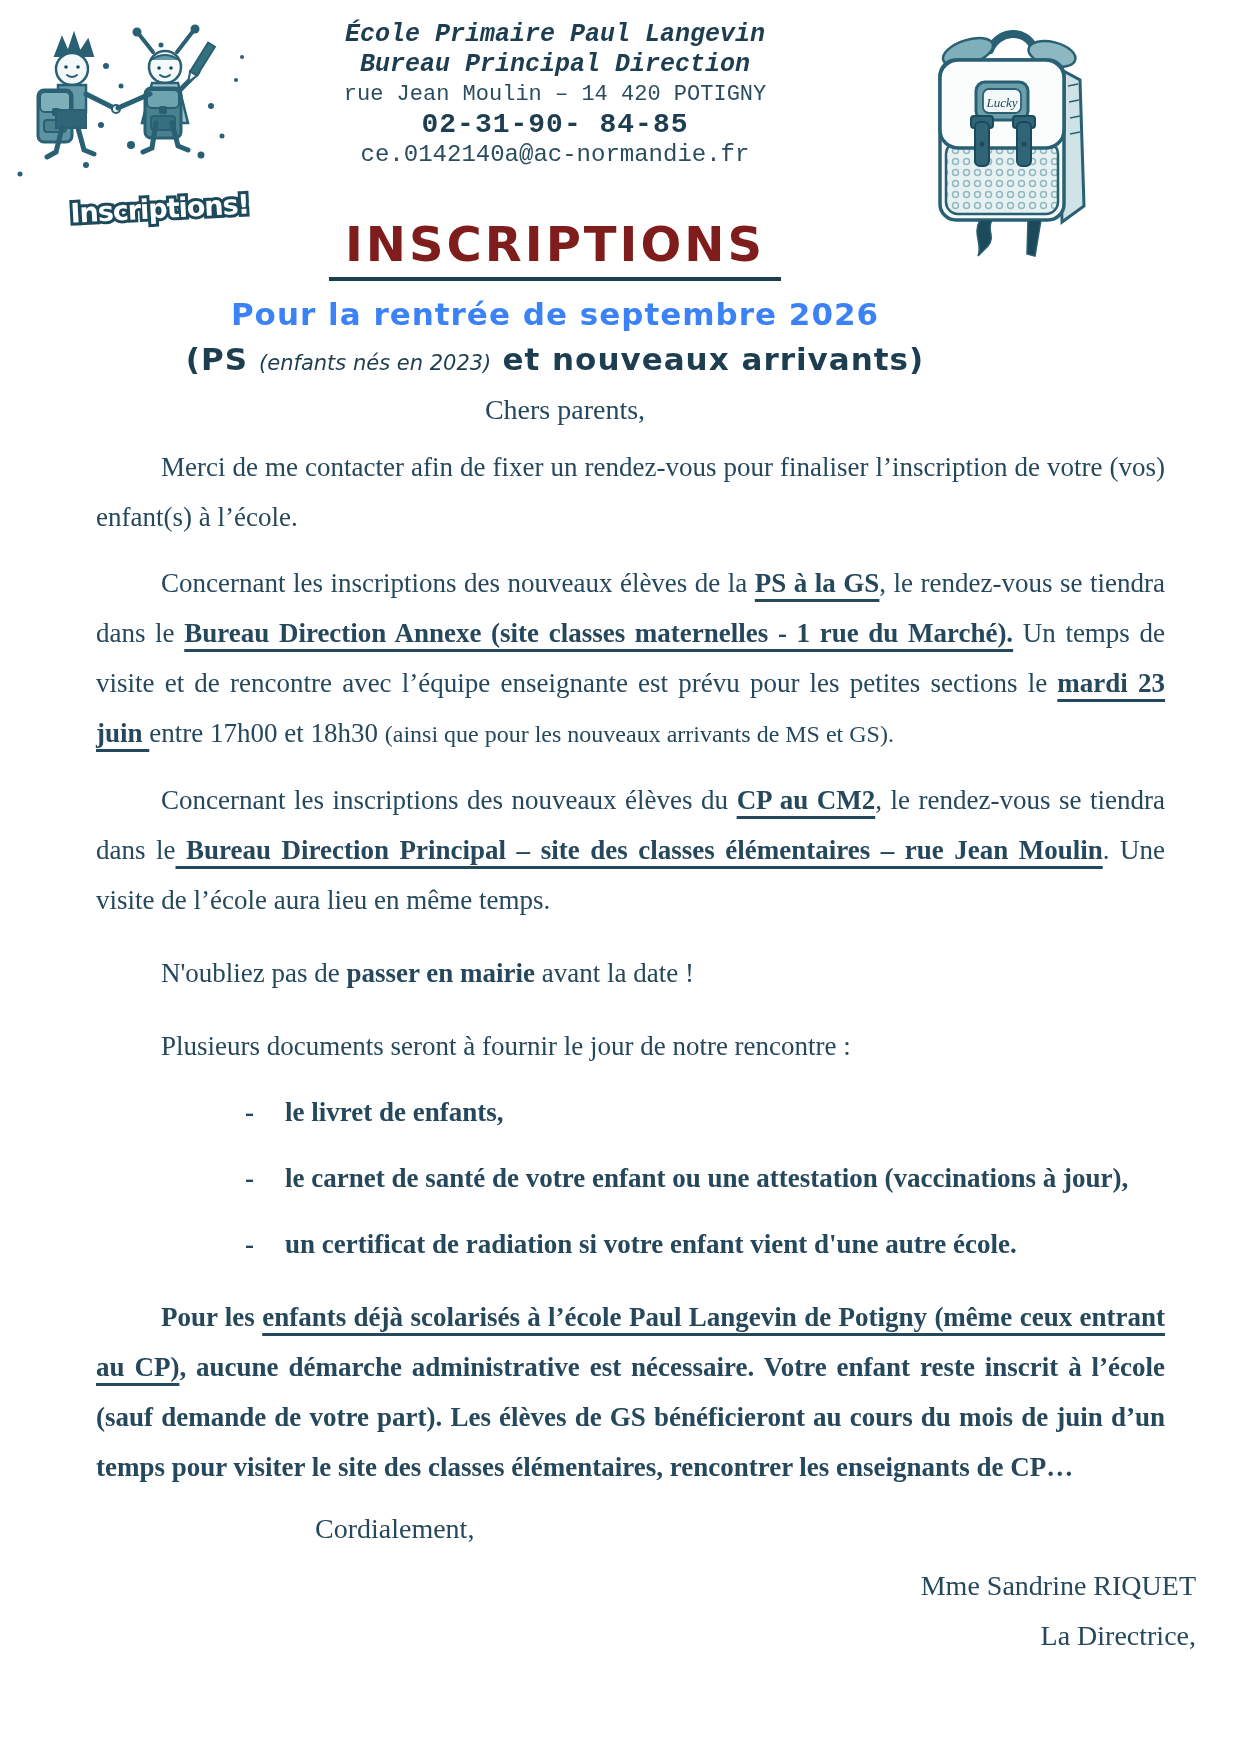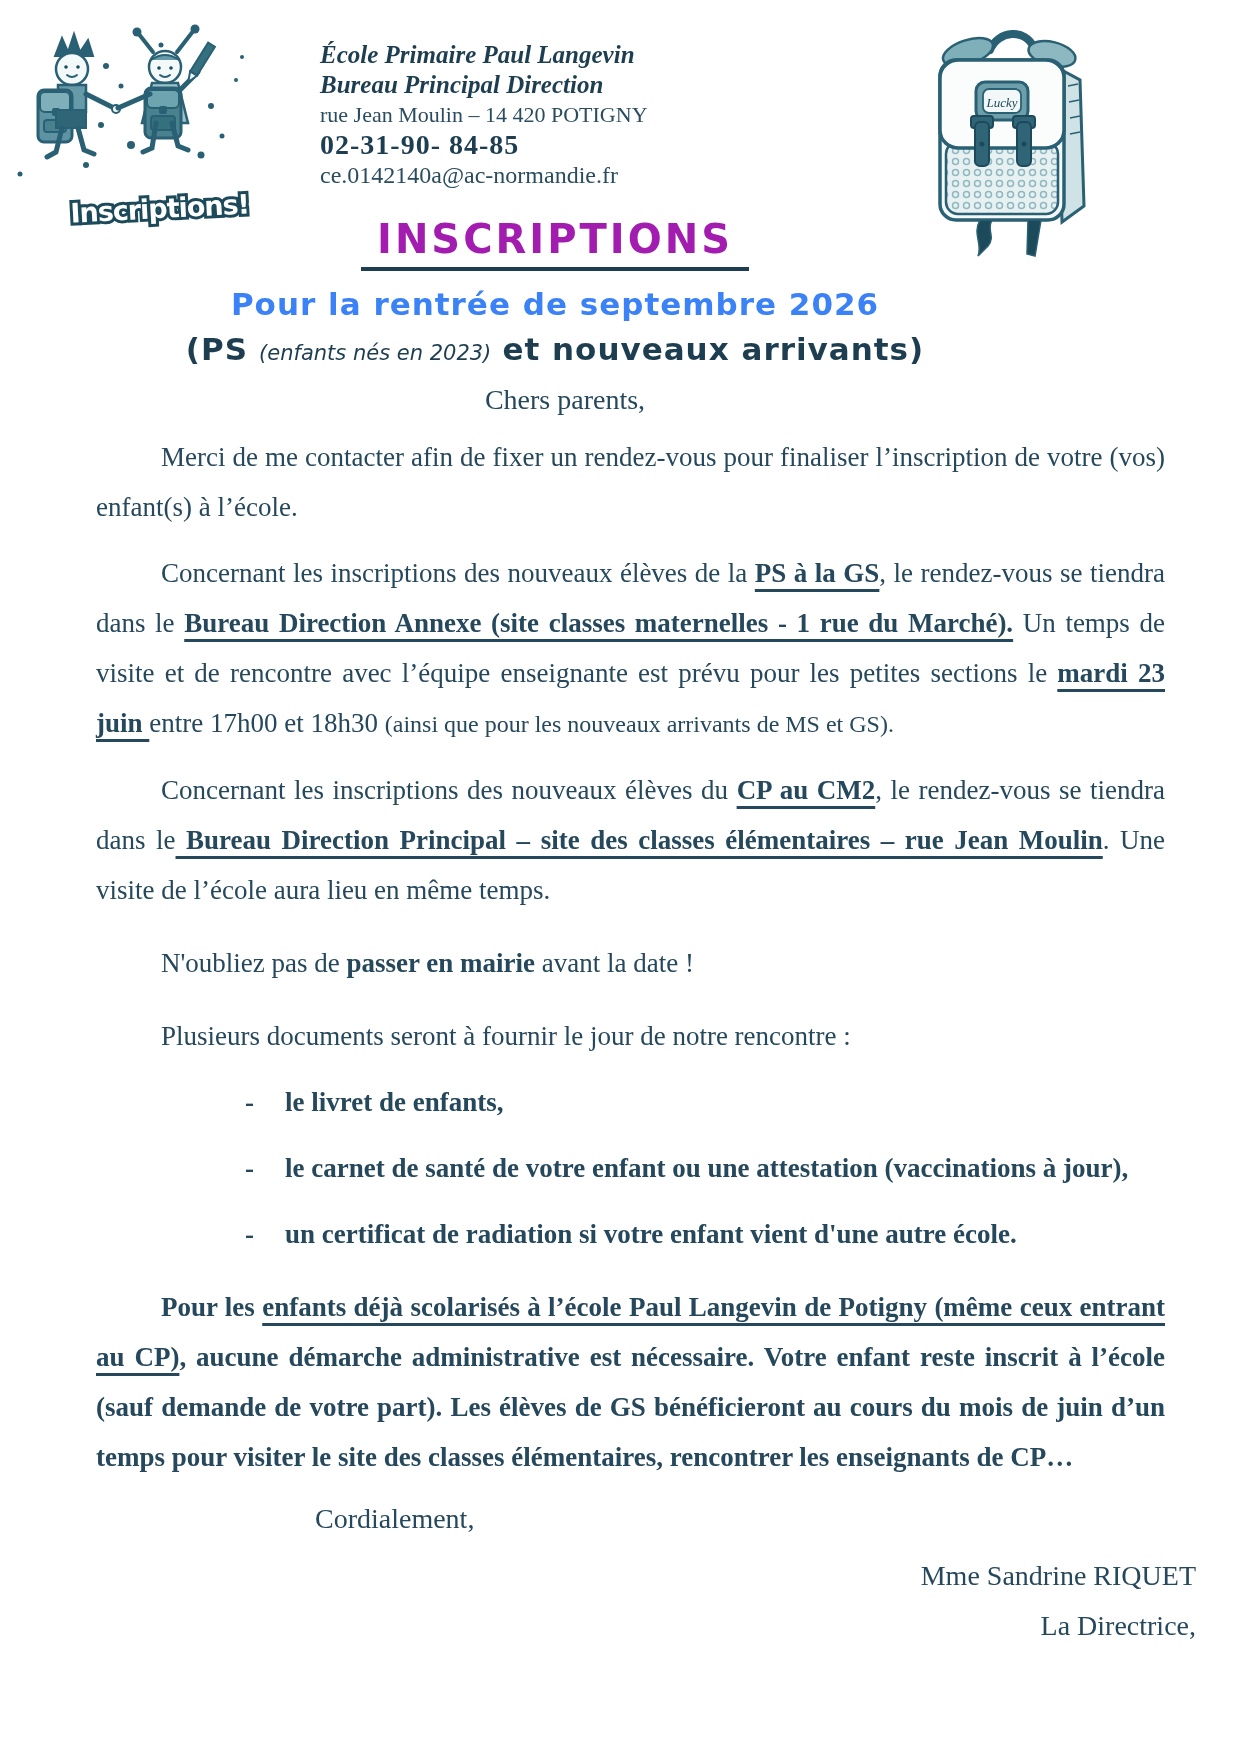--- a/index.html
+++ b/index.html
@@ -6,30 +6,30 @@
   .page {
     position:relative; width:1241px; height:1754px;
     background:#ffffff; overflow:hidden;
     font-family:"Liberation Serif", serif;
     color:#26485c;
   }
   
   .header { position:relative; height:224px; }
   .kids-svg { position:absolute; left:10px; top:24px; }
   .bag-svg  { position:absolute; left:928px; top:24px; }
-  .school { position:absolute; left:320px; top:40px; width:470px; line-height:30px; }
+  .school { position:absolute; left:320px; top:20px; width:470px; text-align:center; line-height:30px;font-family:Liberation Mono, monospace; }
   .school .s1, .school .s2 { font-size:25px; font-weight:bold; font-style:italic; color:#1d3e50; }
   .school .s3 { font-size:22px; color:#2a4c5e; }
   .school .s4 { font-size:28px; font-weight:bold; letter-spacing:1px; color:#1d3e50; }
   .school .s5 { font-size:24px; color:#2a4c5e; }
   
   .title-block { width:1110px; text-align:center; margin-top:-8px; }
   .main-title span {
-    font-family:"DejaVu Sans", sans-serif; font-size:40px; font-weight:bold;
-    letter-spacing:3px; color:#a21caf;
+    font-family:"DejaVu Sans", sans-serif; font-size:48px; font-weight:bold;
+    letter-spacing:3px; color:#7f1d1d;
     border-bottom:4px solid #1d3e50; padding:0 16px 5px; display:inline-block;
   }
   .subtitle {
     margin-top:15px; font-family:"DejaVu Sans", sans-serif;
     font-size:31px; font-weight:bold; color:#3b82f6; letter-spacing:1px;
   }
   .subtitle2 { margin-top:9px; font-family:"DejaVu Sans", sans-serif; color:#1d3e50; }
   .subtitle2 .sub-big  { font-size:31px; font-weight:bold; letter-spacing:1px;text-align:right; }
   .subtitle2 .sub-note { font-size:21px; font-style:italic; padding:0 6px; }
   

